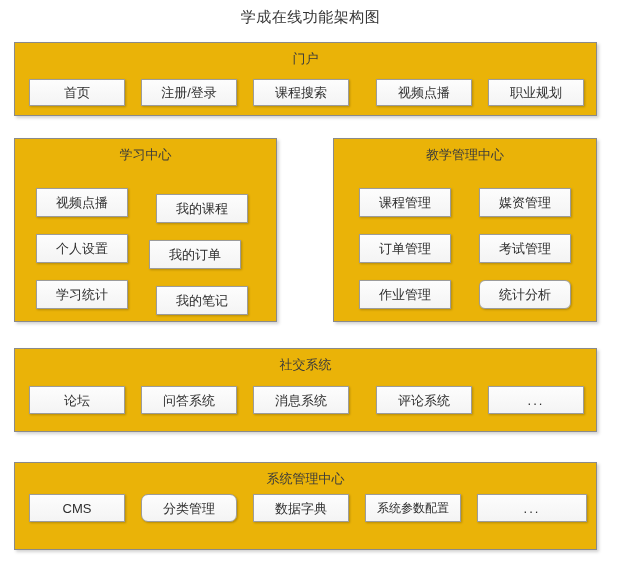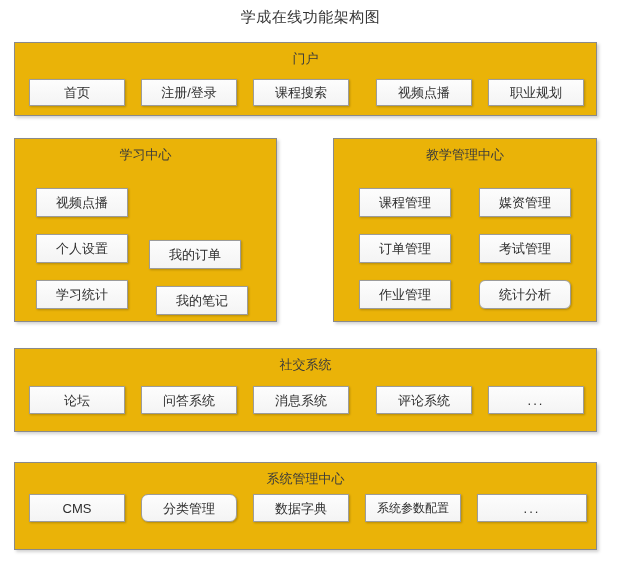--- a/index.html
+++ b/index.html
@@ -124,20 +124,21 @@
   <div class="btn c2">课程搜索</div>
   <div class="btn c3">视频点播</div>
   <div class="btn c4">职业规划</div>
 </div>
 
 <div class="panel" id="panel-learning">
   <div class="panel-title">学习中心</div>
   <div class="btn l0">视频点播</div>
   <div class="btn l1">个人设置</div>
   <div class="btn l2">学习统计</div>
+  <div class="btn r0">我的课程</div>
   <div class="btn r1">我的订单</div>
   <div class="btn r2">我的笔记</div>
 </div>
 
 <div class="panel" id="panel-teaching">
   <div class="panel-title">教学管理中心</div>
   <div class="btn l0">课程管理</div>
   <div class="btn l1">订单管理</div>
   <div class="btn l2">作业管理</div>
   <div class="btn r0">媒资管理</div>

